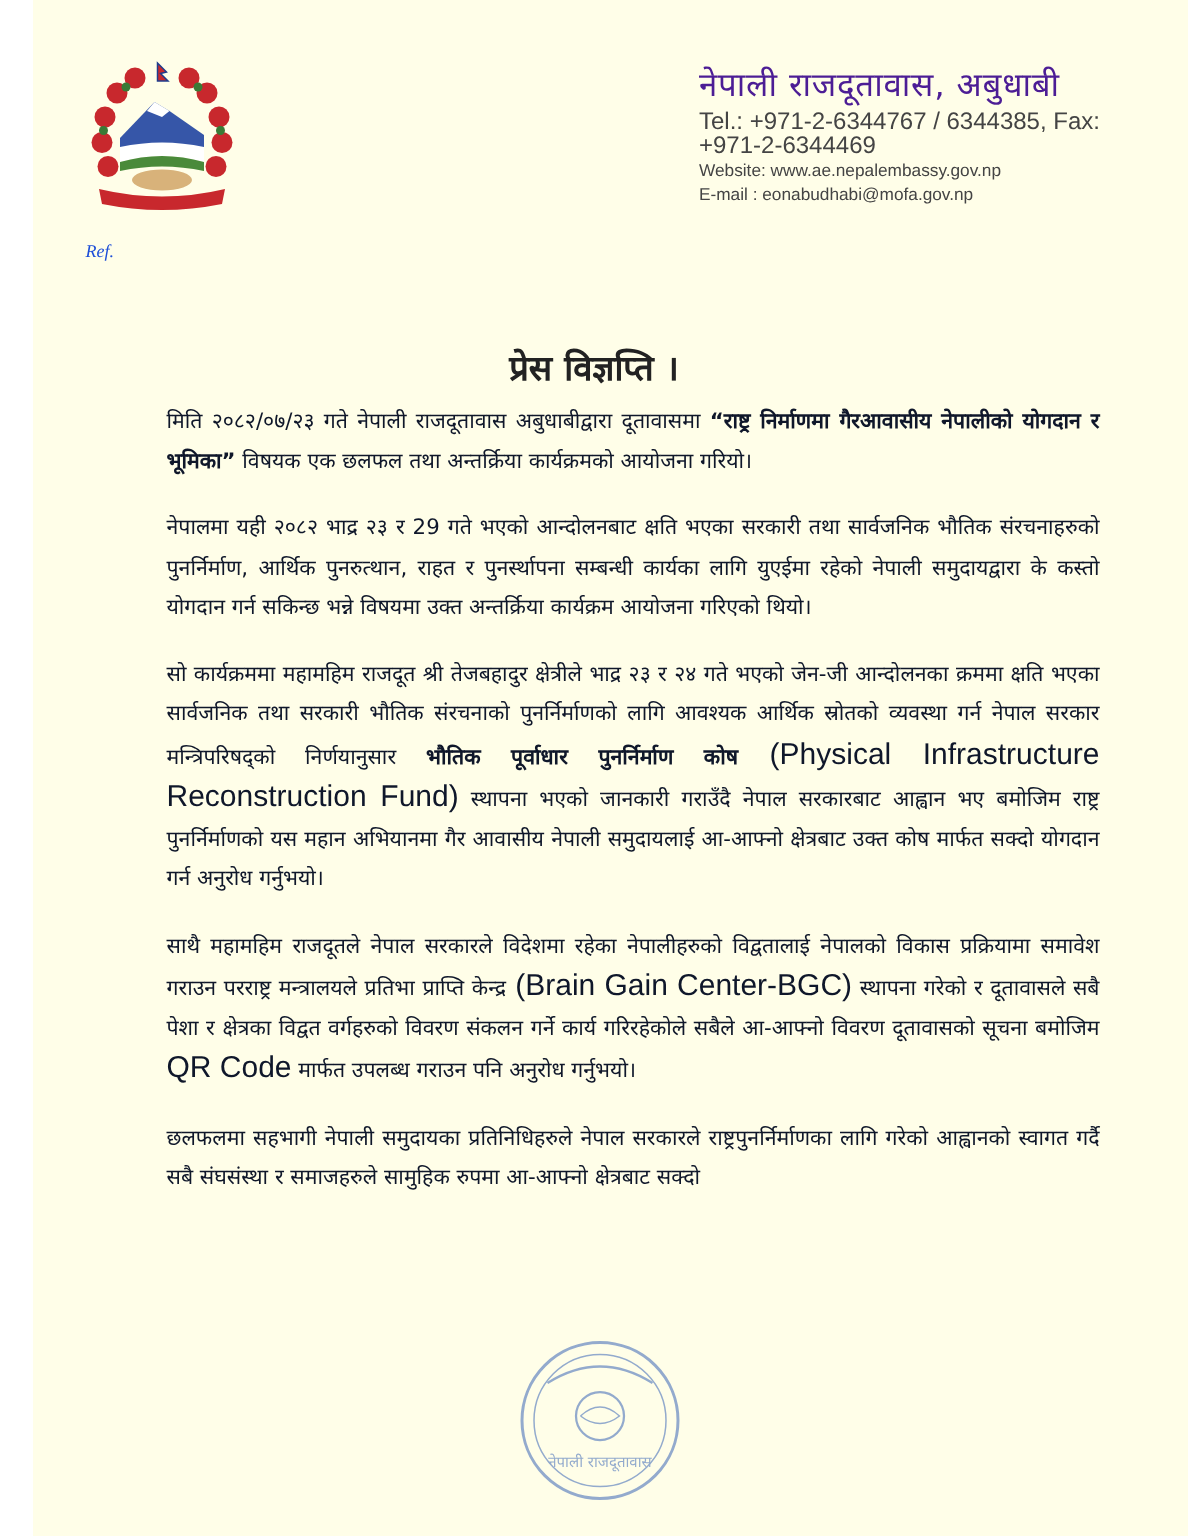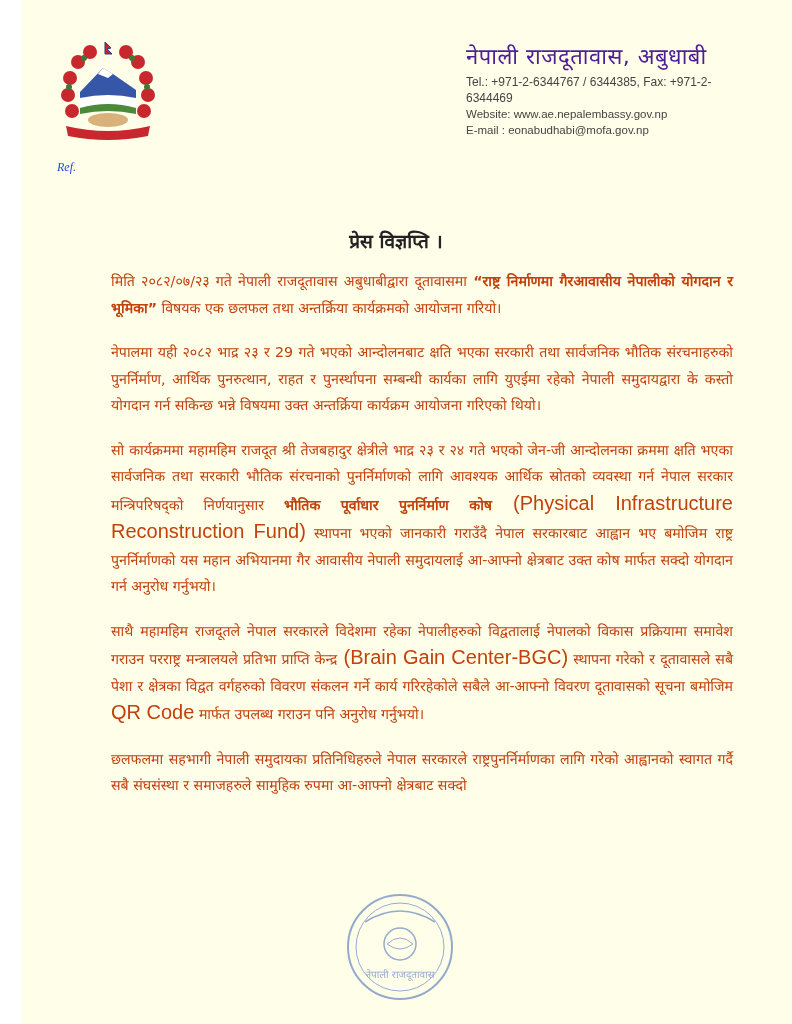--- a/index.html
+++ b/index.html
@@ -27,28 +27,28 @@
   }
   .letterhead {
     position: absolute; right: 38px; top: 40px; text-align: left; width: 300px;
   }
   .lh-title {
     font-size: 22px; color: #4c1d95; letter-spacing: 0.5px; margin-bottom: 4px; padding-left: 12px;
   }
   .lh-line {
     font-family: "Liberation Sans", sans-serif; font-size: 11.5px; color: #444; line-height: 16px; padding-left: 12px;
   }
-  .lh-line.small { font-size: 12px; }
+  .lh-line.small { font-size: 16px; }
   .title {
     position: absolute; left: 0; right: 0; top: 228px; text-align: center;
-    font-size: 19px; font-weight: bold; color: #222;
+    font-size: 23px; font-weight: bold; color: #222;
   }
   .body {
     position: absolute; left: 111px; top: 268px; width: 622px;
-    font-size: 14.2px; line-height: 26.5px; text-align: justify; color: #c2410c;
+    font-size: 14.2px; line-height: 26.5px; text-align: justify; color: #0f172a;
   }
   .body p { margin: 0 0 18px 0; }
   .body b { font-weight: bold; }
   .latin { font-family: "Liberation Sans", sans-serif; font-size: 20px; }
   .stamp {
     position: absolute; left: 345px; top: 892px; width: 110px; height: 110px;
     opacity: 0.75;
   }
 </style>
 </head>

